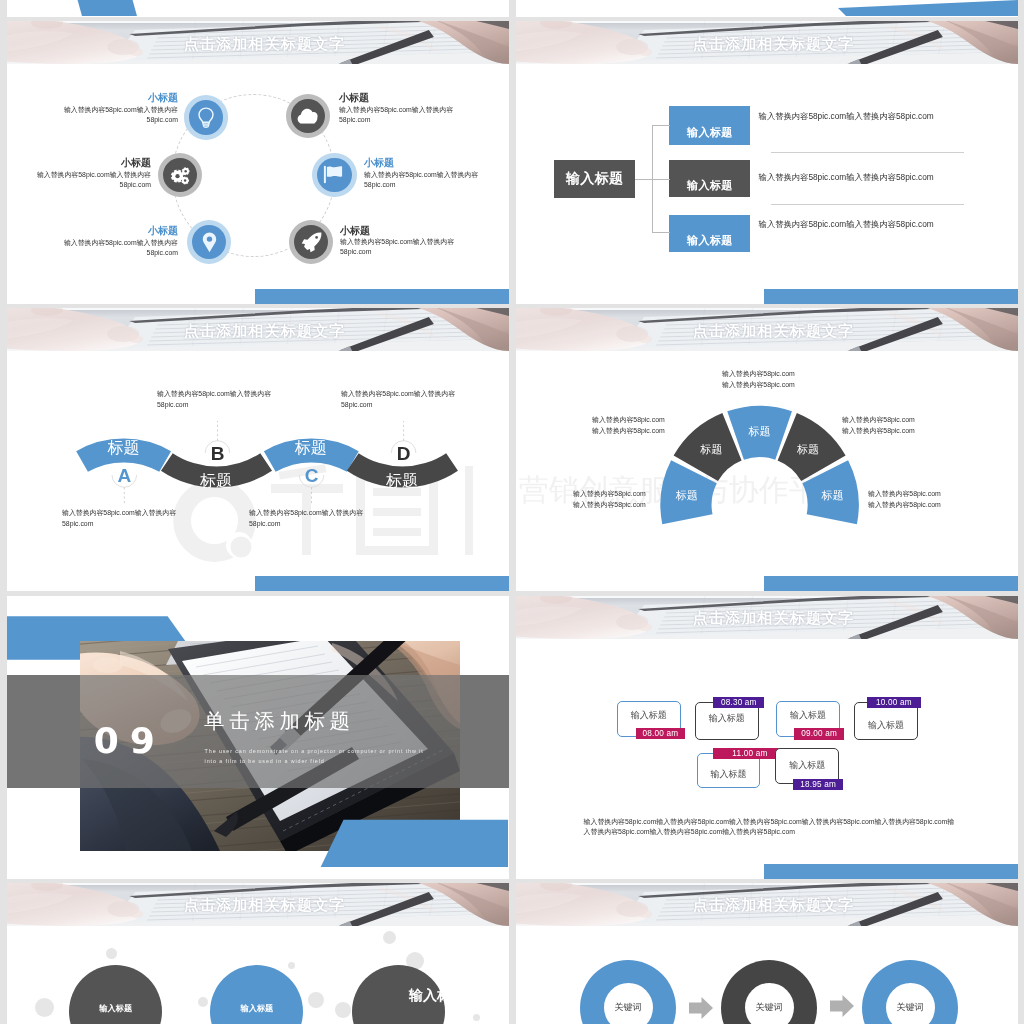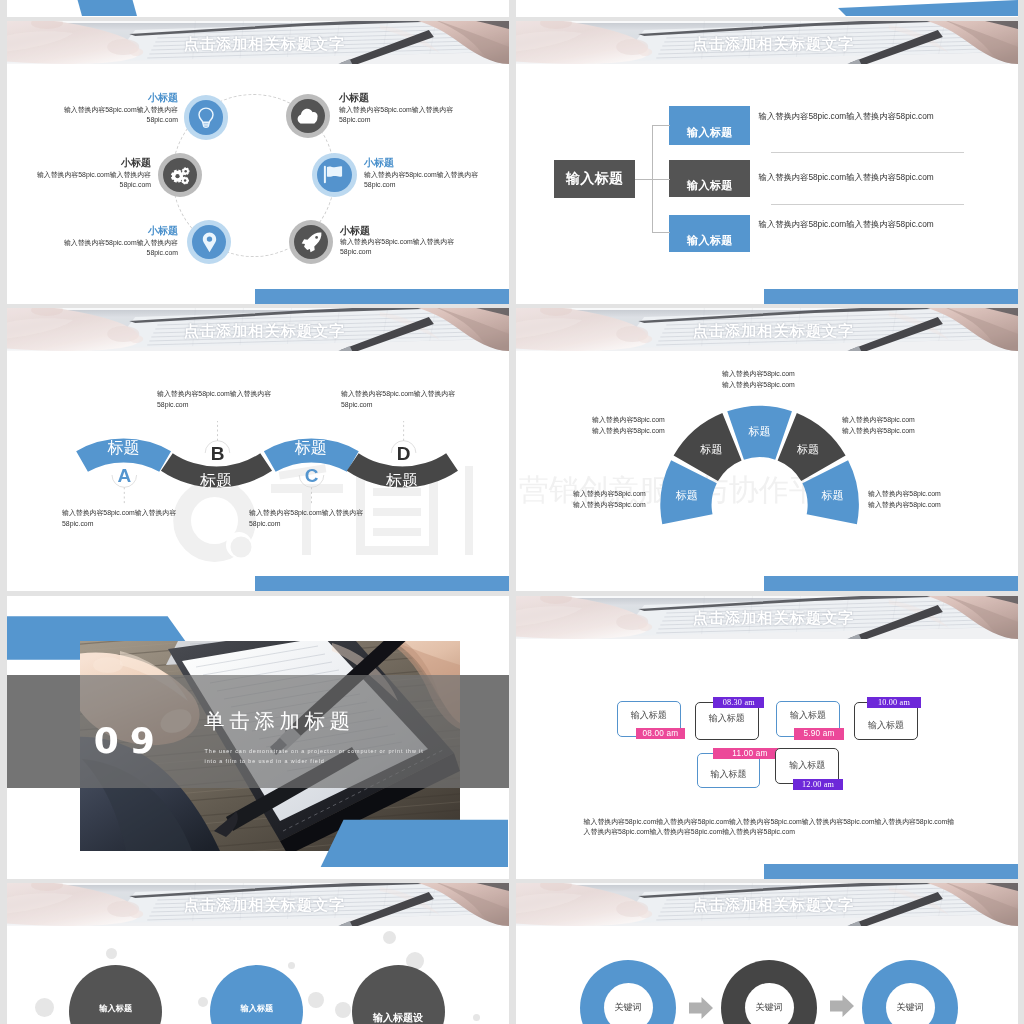--- a/index.html
+++ b/index.html
@@ -42,22 +42,22 @@
   .ln{position:absolute;background:#b9b9b9;}
   .hr{position:absolute;height:1px;background:#cfcfcf;}
 
   
   .rb{position:absolute;border-radius:5px;background:#fff;box-sizing:border-box;}
   .rb.b{border:1.3px solid #5493cd;}
   .rb.d{border:1.3px solid #3d3d3d;}
   .rblbl{position:absolute;left:0;width:100%;text-align:center;font-size:9px;color:#4b4b4b;line-height:1;}
   .tag{position:absolute;color:#fff;font-size:8.2px;display:flex;align-items:center;
        justify-content:center;letter-spacing:.2px;white-space:nowrap;}
-  .tag.b{background:#ec4899;}
-  .tag.d{background:#6d28d9;font-family:Liberation Serif, serif;}
+  .tag.b{background:#be185d;}
+  .tag.d{background:#4c1d95;}
   .foot{position:absolute;font-size:6.9px;color:#333;line-height:1.45;}
 
   
   .s5band{position:absolute;background:#757575;}
   .s5ph{position:absolute;overflow:hidden;}
   .s5num{position:absolute;color:#fff;font-weight:bold;font-size:36px;letter-spacing:11px;line-height:1;
         font-family:"DejaVu Sans",sans-serif;}
   .s5ttl{position:absolute;color:#fff;font-weight:normal;font-size:20.5px;letter-spacing:4.6px;line-height:1;}
   .s5sub{position:absolute;color:#eaeaea;font-size:5.4px;letter-spacing:.88px;line-height:1.72;}
 
@@ -758,33 +758,33 @@
         <span class="rblbl" style="top:9.3px;">输入标题</span>
       </div>
       <div class="tag b" style="left:119.9px;top:132.8px;width:49.1px;height:11.0px;">08.00  am</div>
       <div class="rb d" style="left:178.9px;top:106.6px;width:63.8px;height:37.5px;">
         <span class="rblbl" style="top:11.0px;">输入标题</span>
       </div>
       <div class="tag d" style="left:197.2px;top:101.0px;width:51.2px;height:11.6px;">08.30  am</div>
       <div class="rb b" style="left:259.9px;top:105.3px;width:64.1px;height:36.2px;">
         <span class="rblbl" style="top:9.6px;">输入标题</span>
       </div>
-      <div class="tag b" style="left:278.2px;top:132.5px;width:49.8px;height:11.6px;">5.90  am</div>
+      <div class="tag b" style="left:278.2px;top:132.5px;width:49.8px;height:11.6px;">09.00  am</div>
       <div class="rb d" style="left:338.0px;top:106.6px;width:64.1px;height:37.5px;">
         <span class="rblbl" style="top:17.6px;">输入标题</span>
       </div>
       <div class="tag d" style="left:350.6px;top:101.6px;width:54.8px;height:11.0px;">10.00  am</div>
       <div class="rb b" style="left:180.6px;top:157.4px;width:63.8px;height:34.9px;">
         <span class="rblbl" style="top:15.6px;">输入标题</span>
       </div>
       <div class="tag b" style="left:196.9px;top:152.1px;width:74px;height:10.9px;">11.00  am</div>
       <div class="rb d" style="left:259.3px;top:152.1px;width:64.1px;height:36.8px;">
         <span class="rblbl" style="top:11.9px;">输入标题</span>
       </div>
-      <div class="tag d" style="left:276.9px;top:183.0px;width:50.4px;height:11.6px;">12.00  am</div>
+      <div class="tag d" style="left:276.9px;top:183.0px;width:50.4px;height:11.6px;">18.95  am</div>
       <div class="foot" style="left:67.6px;top:221px;width:375px;">输入替换内容58pic.com输入替换内容58pic.com输入替换内容58pic.com输入替换内容58pic.com输入替换内容58pic.com输入替换内容58pic.com输入替换内容58pic.com输入替换内容58pic.com</div>
       <div class="botbar" style="left:248px;"></div>
     </div>
     <div class="slide l" style="top:882.9px;">
       <div class="banner">
 <svg viewBox="0 0 501 43" preserveAspectRatio="none">
  <defs>
   <linearGradient id="GPGS6" x1="0" y1="0" x2="0" y2="1">
     <stop offset="0" stop-color="#b7bcc4"></stop>
               <stop offset=".22" stop-color="#d6dae0"></stop>
@@ -860,21 +860,21 @@
       <div class="dot" style="left:301.0px;top:108.8px;width:16.0px;height:16.0px;"></div>
       <div class="dot" style="left:328.0px;top:118.8px;width:16.0px;height:16.0px;"></div>
       <div class="dot" style="left:465.5px;top:131.5px;width:7.0px;height:7.0px;"></div>
       <div class="bigc" style="left:62.2px;top:82.6px;width:93px;height:93px;background:#545454;">
         <span style="top:38px;font-size:8.2px;">输入标题</span>
       </div>
       <div class="bigc" style="left:203.4px;top:82.6px;width:93px;height:93px;background:#5596cf;">
         <span style="top:38px;font-size:8.2px;">输入标题</span>
       </div>
       <div class="bigc" style="left:344.5px;top:82.6px;width:93px;height:93px;background:#545454;">
-        <span style="top:46px;font-size:10px;">输入标题设</span>
+        <span style="top:22px;font-size:14px;margin-left:46px;">输入标题设</span>
       </div>
     </div>
     <div class="slide r" style="top:882.9px;">
       <div class="banner">
 <svg viewBox="0 0 501 43" preserveAspectRatio="none">
  <defs>
   <linearGradient id="GPGS7" x1="0" y1="0" x2="0" y2="1">
     <stop offset="0" stop-color="#b7bcc4"></stop>
               <stop offset=".22" stop-color="#d6dae0"></stop>
     <stop offset=".62" stop-color="#cfd4db"></stop>

